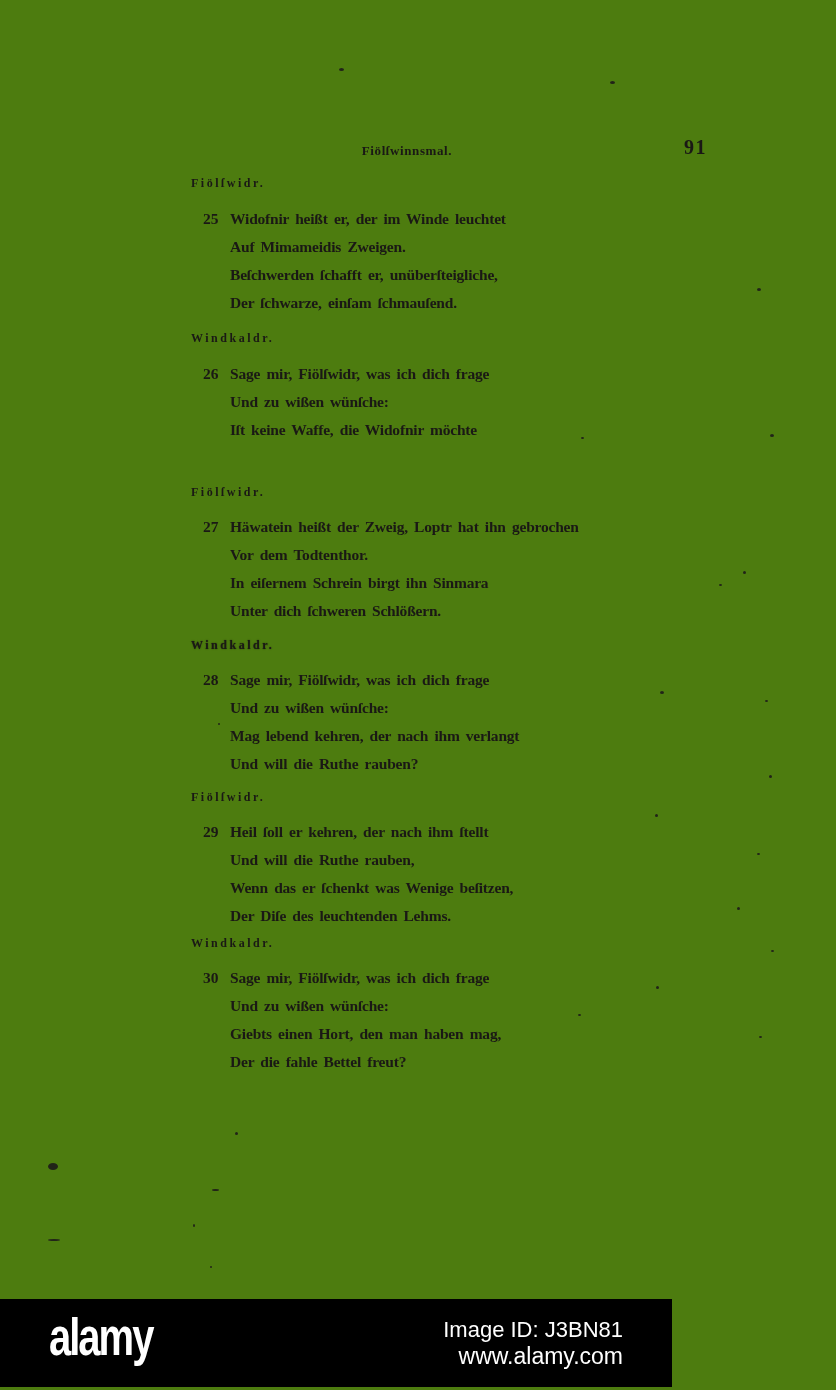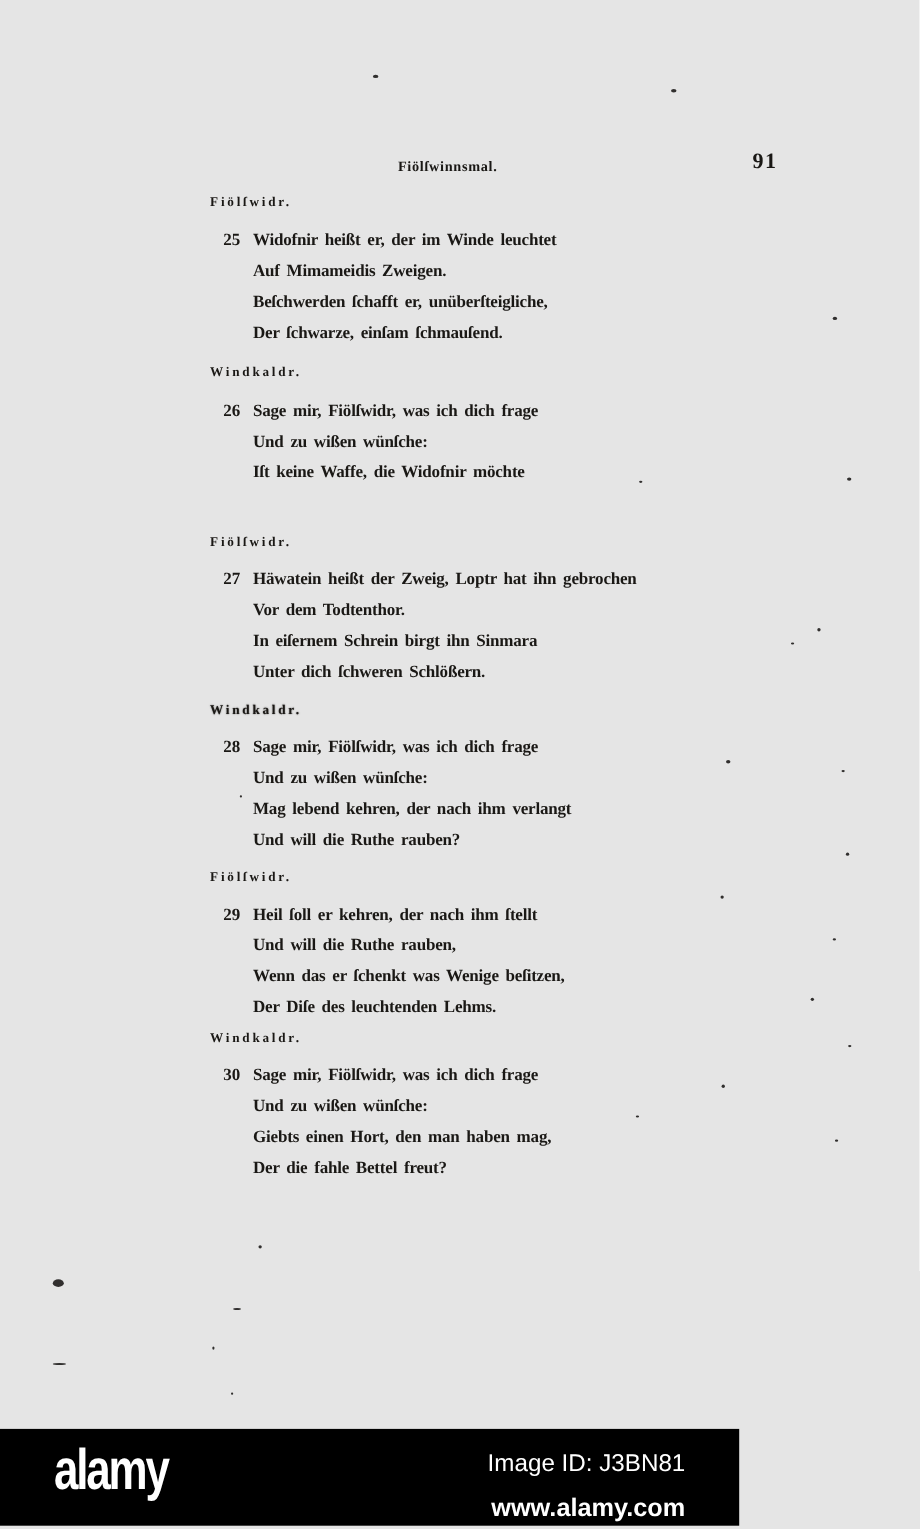--- a/index.html
+++ b/index.html
@@ -1,17 +1,17 @@
 <!DOCTYPE html>
 <html><head>
 <meta charset="utf-8">
 <style>
   html,body{margin:0;padding:0;background:#ffffff;}
   .page{
-    position:relative;width:836px;height:1390px;background:#e5e5e5;
+    position:relative;width:836px;height:1390px;background:#4d7c0f;
     overflow:hidden;font-family:"Liberation Serif",serif;color:#1a1815;
   }
   
   .running-title{
     position:absolute;left:187px;top:143px;width:440px;text-align:center;
     font-weight:bold;font-size:13px;letter-spacing:0.6px;
   }
   .page-number{
     position:absolute;left:684px;top:136px;
     font-weight:bold;font-size:20px;letter-spacing:1.5px;font-family:Liberation Serif, serif;
@@ -37,21 +37,21 @@
   .watermark-bar{
     position:absolute;left:0;top:1299px;width:672px;height:88px;background:#000000;
     font-family:"Liberation Sans",sans-serif;color:#ffffff;
   }
   .alamy-logo{
     position:absolute;left:49px;top:9px;font-size:40px;font-weight:bold;
     letter-spacing:-2px;transform:scaleY(1.3);transform-origin:top left;
   }
   .wm-right{position:absolute;right:49px;top:20px;text-align:right;}
   .wm-id{font-size:22px;font-weight:400;line-height:22px;}
-  .wm-url{font-size:23px;font-weight:700;line-height:26px;margin-top:16px;}
+  .wm-url{font-size:23px;font-weight:400;line-height:26px;margin-top:2px;}
 </style>
 </head>
 <body>
 
 <div class="page">
 
   <div class="running-title">Fiölſwinnsmal.</div>
   <div class="page-number">91</div>
 
   <div class="content">

